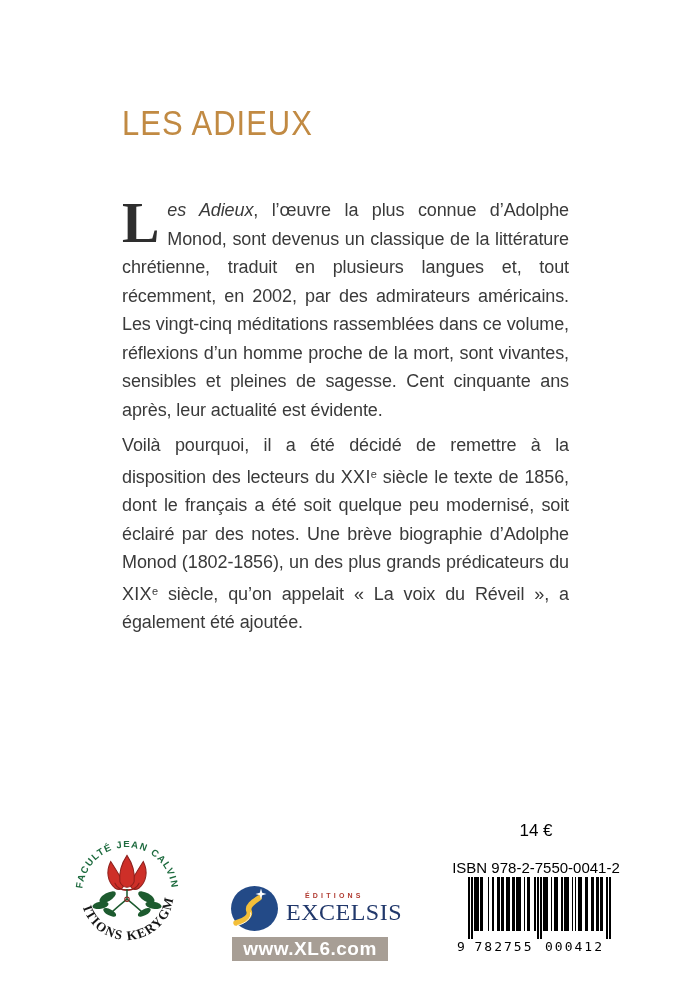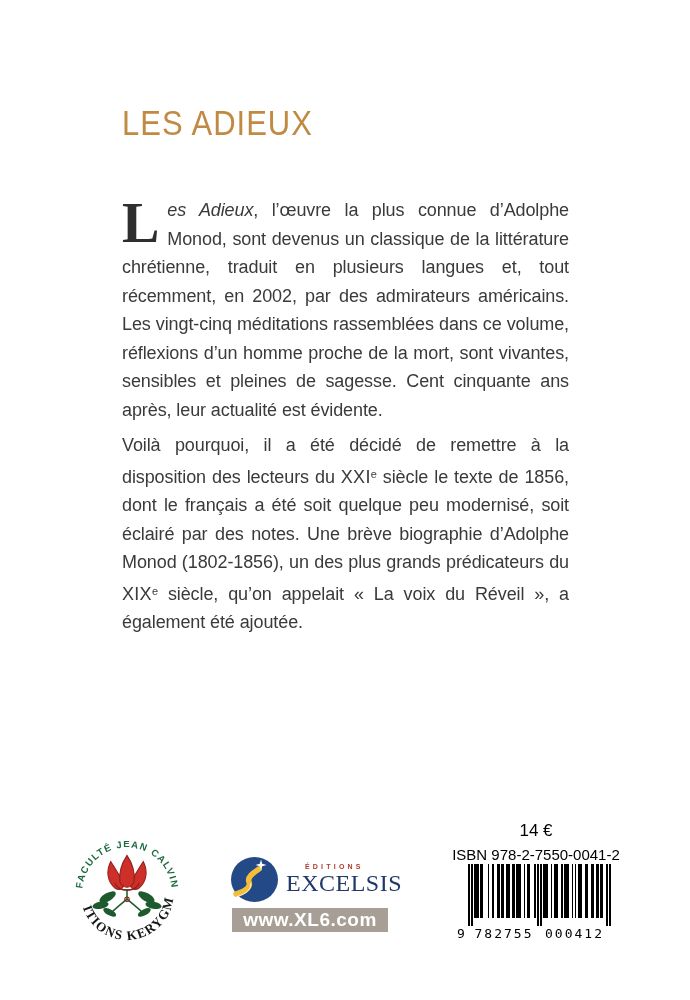--- a/index.html
+++ b/index.html
@@ -26,39 +26,39 @@
     float:left;
     font-family:"Liberation Serif",serif;font-weight:700;
     font-size:56px;line-height:46px;
     margin:4px 8px 0 0;color:#2e2e2e;
   }
   .ital{font-style:italic;}
   .smallcaps{font-size:18px;letter-spacing:0.3px;}
   .ord{font-size:11px;vertical-align:5px;}
   
   .kerygma{position:absolute;left:70px;top:834px;width:114px;height:114px;}
-  .excelsis{position:absolute;left:230px;top:853px;width:185px;height:85px;}
+  .excelsis{position:absolute;left:230px;top:882px;width:185px;height:85px;}
   .exc-oval{position:absolute;left:1px;top:4px;width:47px;height:45px;}
   .exc-text{position:absolute;left:56px;top:10px;}
   .exc-editions{
     font-size:7px;font-weight:700;letter-spacing:3.2px;
     color:var(--editions-red);margin:0 0 1px 19px;white-space:nowrap;
   }
   .exc-name{
     font-family:"Liberation Serif",serif;font-size:24px;letter-spacing:0.5px;
     color:var(--excelsis-navy);line-height:24px;white-space:nowrap;
   }
   .exc-url{
     position:absolute;left:2px;top:55px;width:156px;height:24px;
     background:var(--url-bar-gray);color:#fff;font-weight:700;
     font-size:19px;line-height:24px;text-align:center;letter-spacing:0.5px;
   }
   .pricing{position:absolute;left:448px;top:820px;width:176px;text-align:center;color:#000;}
   .price{font-size:17px;line-height:22px;}
-  .isbn{font-size:15px;margin-top:4px;white-space:nowrap;}
+  .isbn{font-size:15px;margin-top:17px;white-space:nowrap;}
   .barcode-svg{display:block;margin:1px auto 0;}
   .arc-top{font-family:"Liberation Sans",sans-serif;font-size:9.5px;font-weight:700;letter-spacing:1.2px;}
   .arc-bottom{font-family:"Liberation Serif",serif;font-size:13px;font-weight:600;letter-spacing:1.3px;}
 </style>
 </head>
 <body>
 
 <div class="page">
 
   <div class="title">LES ADIEUX</div>

